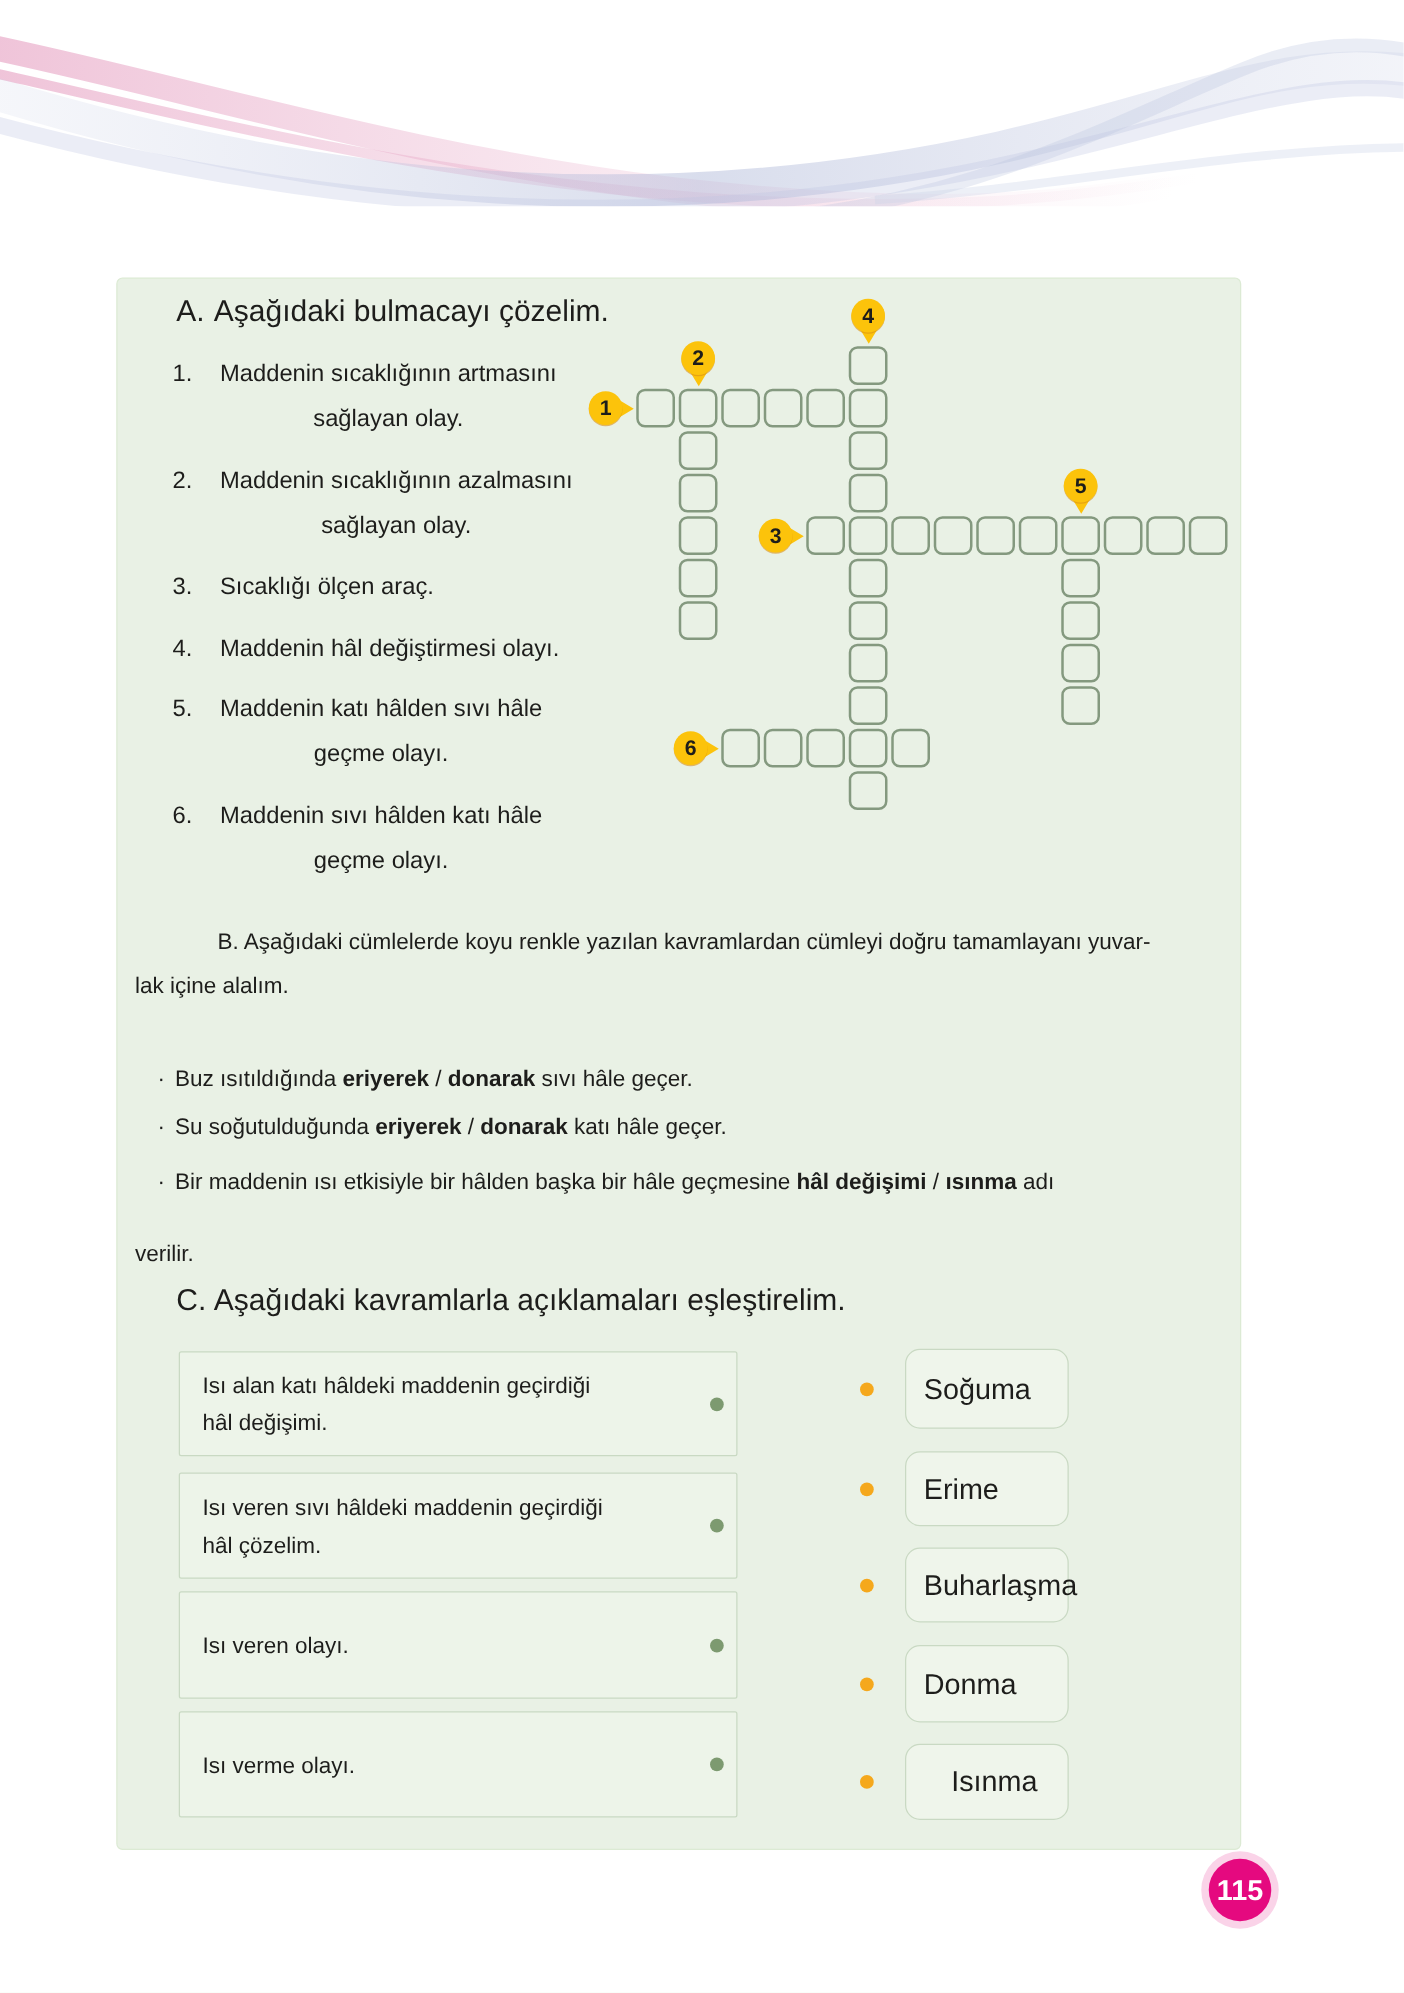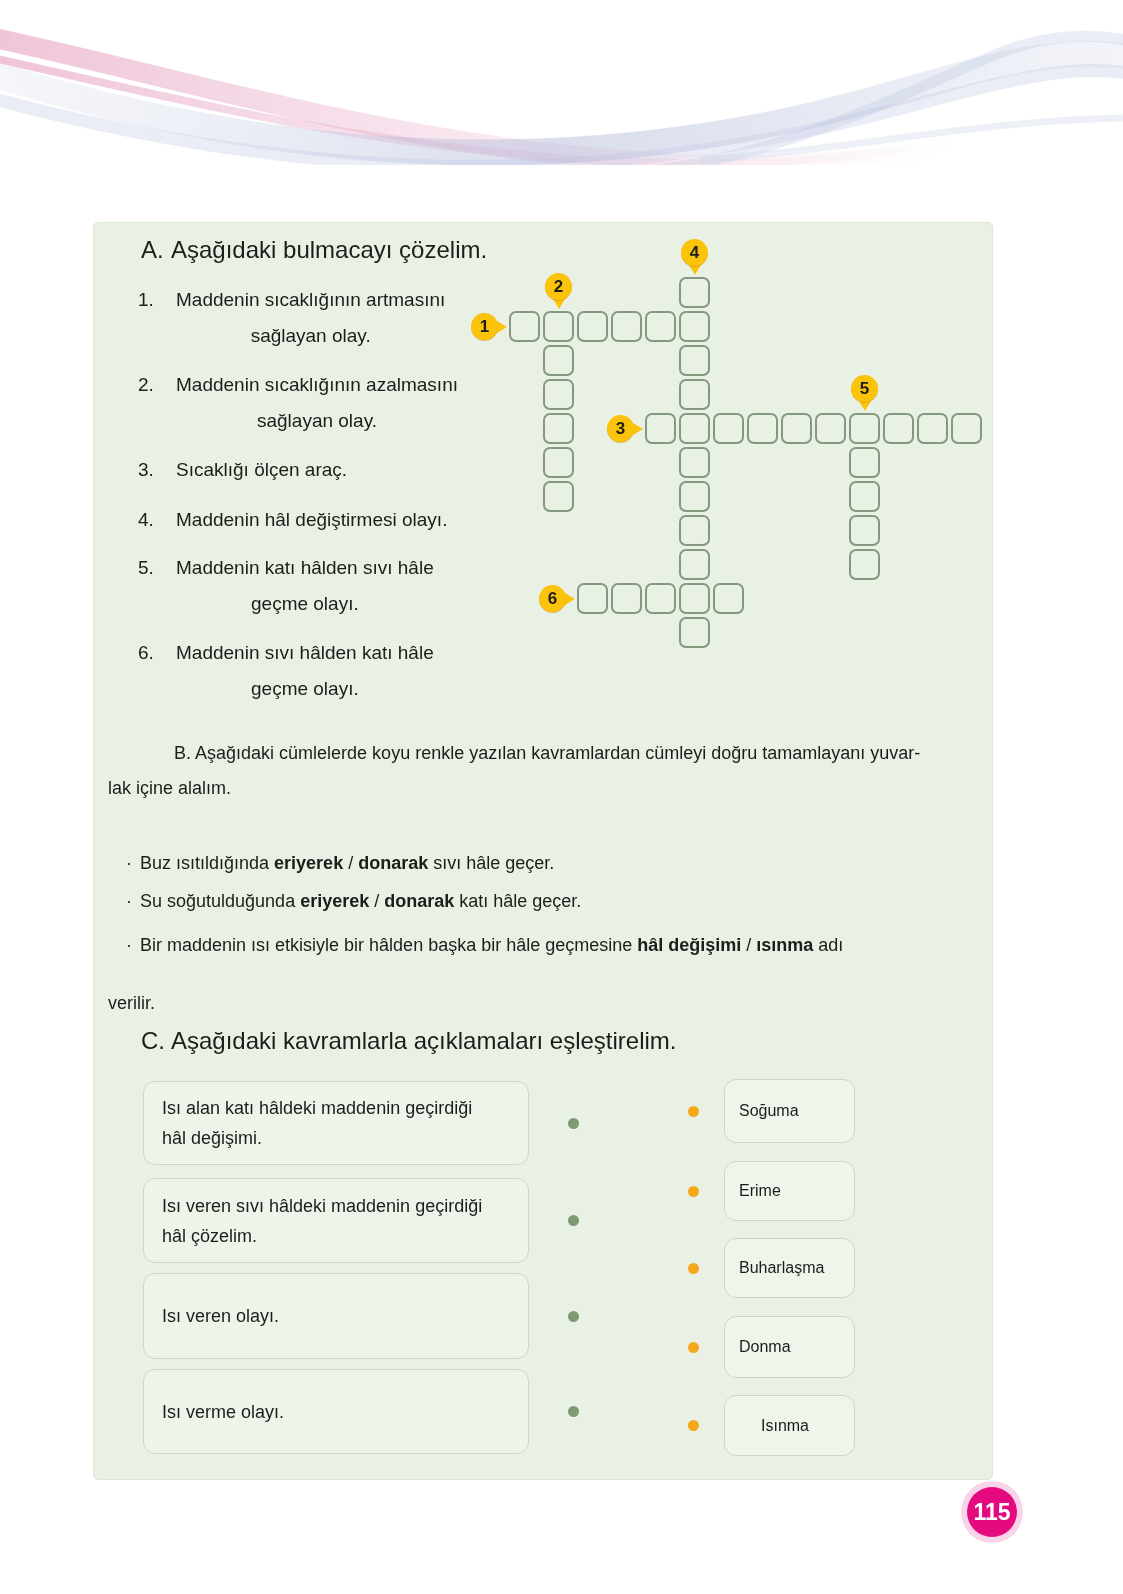--- a/index.html
+++ b/index.html
@@ -36,26 +36,26 @@
 
   
   .b-intro{position:absolute;left:14px;top:513px;width:874px;font-size:18px;line-height:35px;
            text-indent:33px;white-space:pre-line;}
   .bullet{position:absolute;left:32px;font-size:18px;white-space:nowrap;}
   .bullet .dot{margin-right:8px;}
   .bold-choice{font-weight:bold;}
   .b-cont{position:absolute;left:14px;font-size:18px;}
 
   
-  .desc-box{position:absolute;left:49px;width:386px;box-sizing:border-box;border:1.5px solid #c9d9c3;
-            border-radius:12px;background:#edf4e9;display:flex;align-items:center;padding-left:18px;
+  .desc-box{position:absolute;left:49px;width:447px;box-sizing:border-box;border:1.5px solid #c9d9c3;
+            border-radius:2px;background:#edf4e9;display:flex;align-items:center;padding-left:18px;
             font-size:18px;line-height:30px;white-space:pre-line;}
   .concept-box{position:absolute;left:630px;width:131px;box-sizing:border-box;border:1.5px solid #c9d9c3;
             border-radius:12px;background:#eff5eb;display:flex;align-items:center;padding-left:14px;
-            font-size:16px;}
+            font-size:23px;}
   .mdot{position:absolute;width:11px;height:11px;border-radius:50%;}
   .mdot-green{background:#7d9a70;}
   .mdot-orange{background:#f5a81c;}
 
   
   .page-no{position:absolute;left:967px;top:1487px;width:50px;height:50px;border-radius:50%;
            background:#e5097f;box-shadow:0 0 0 6px rgba(229,9,127,.18);color:#ffffff;
            font-size:23px;font-weight:bold;display:flex;align-items:center;justify-content:center;}
 </style>
 </head>

